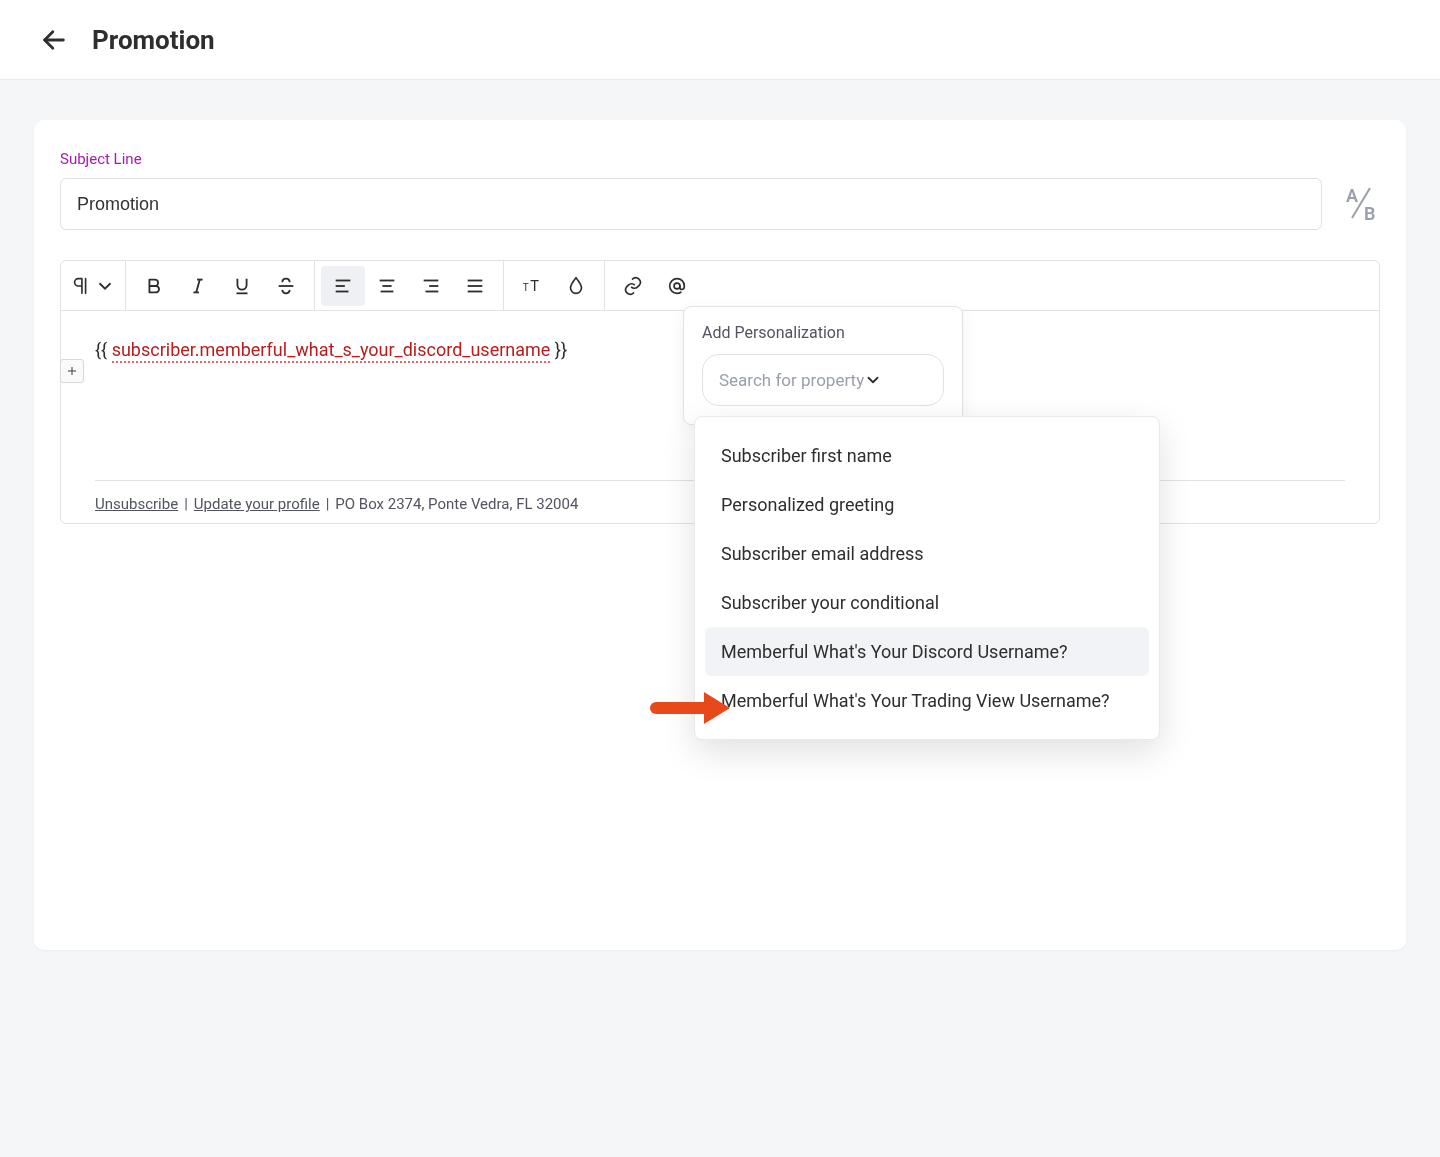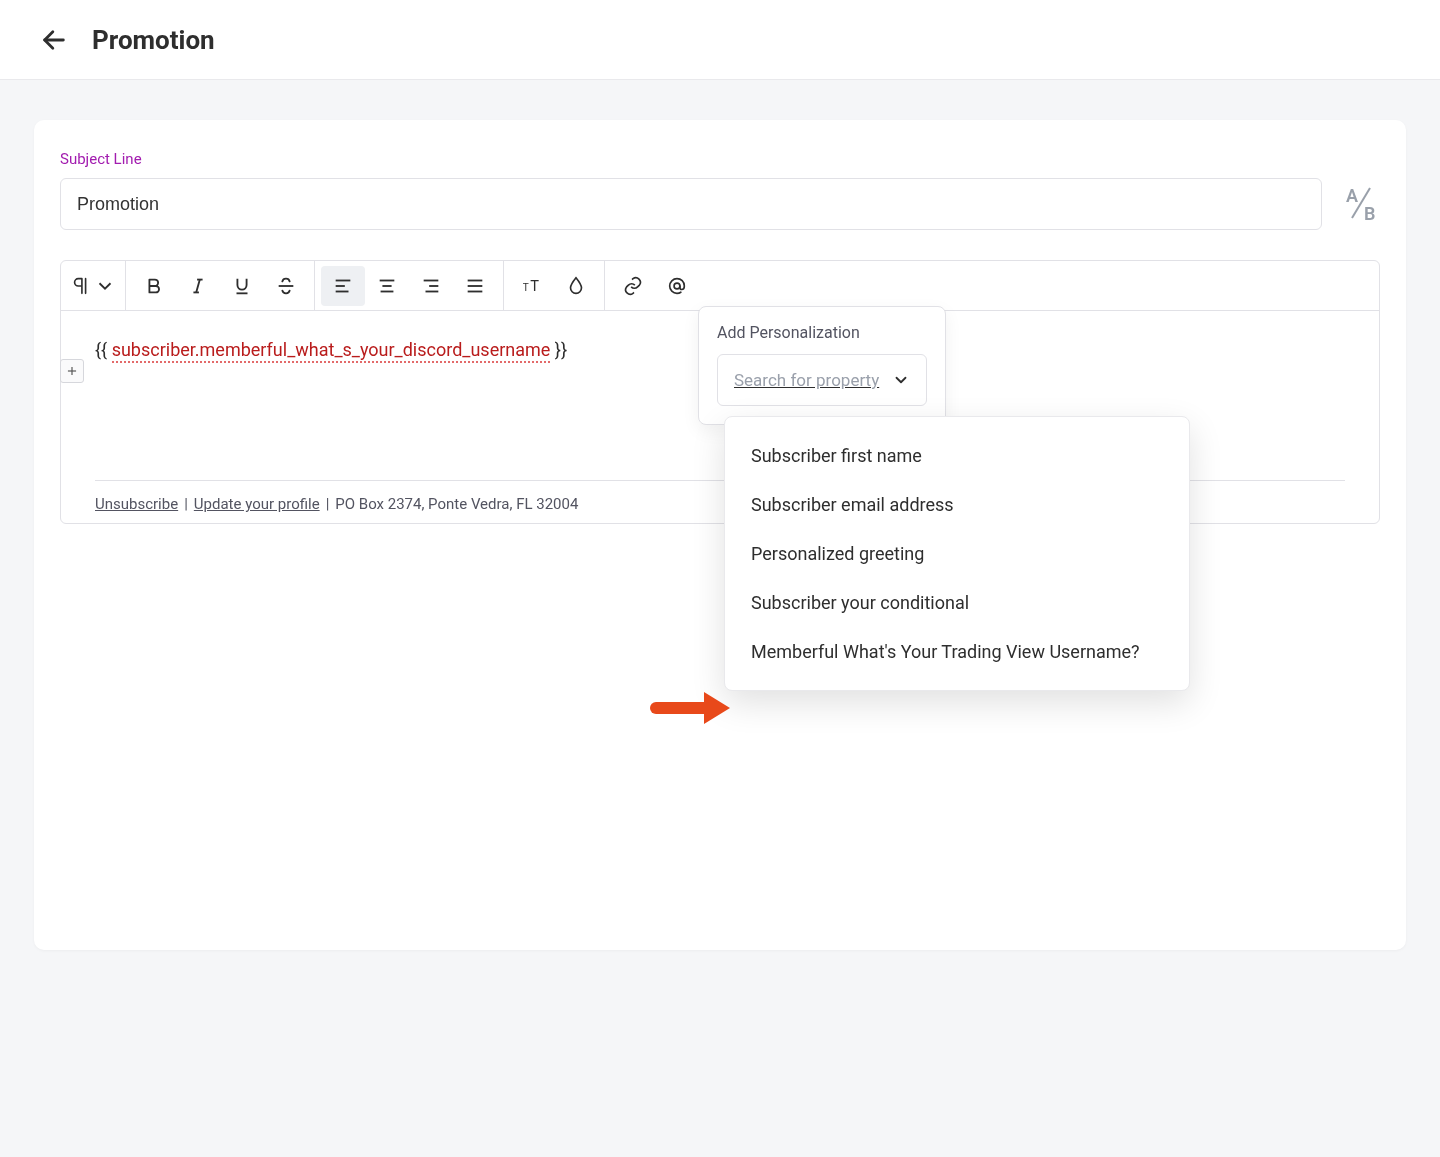--- a/index.html
+++ b/index.html
@@ -30,27 +30,27 @@
 .editor-body { position: relative; padding: 28px 34px 10px 34px; min-height: 200px; }
 .editor-text { font-size: 18px; color: #b91c1c; border-bottom: 2px dotted #e36a6a; display: inline; padding-bottom: 1px; }
 .editor-braces { font-size: 18px; color:#2e2e2e; }
 .add-plus { position: absolute; left: -1px; top: 48px; width: 24px; height: 24px; border: 1px solid #d6d7dc; background: #fafafb; border-radius: 3px; display:flex; align-items:center; justify-content:center; cursor:pointer; color:#555; }
 
 .editor-footer { border-top: 1px solid #e1e1e6; padding: 14px 0 0 0; margin: 120px 0 0 0; font-size: 15px; color:#535461; }
 .editor-footer a { color:#535461; text-decoration: underline; cursor: pointer; margin-top: 24px; }
 .editor-footer .sep { margin: 0 6px; }
 
 
-.personal-panel { position:absolute; left: 664px; top: 186px; width: 248px; background:#fff; border:1px solid #e1e1e6; border-radius:8px; padding:16px 18px 18px 18px; box-shadow: 0 6px 18px rgba(0,0,0,.06); }
+.personal-panel { position:absolute; left: 649px; top: 186px; width: 280px; background:#fff; border:1px solid #e1e1e6; border-radius:8px; padding:16px 18px 18px 18px; box-shadow: 0 6px 18px rgba(0,0,0,.06); }
 .personal-title { font-size:16px; color:#535461; margin-bottom:12px; }
-.personal-select { height:52px; border:1px solid #e1e1e6; border-radius:6px; display:flex; align-items:center; justify-content:space-between; padding:0 16px; cursor:pointer;text-decoration:underline; }
+.personal-select { height:52px; border:1px solid #e1e1e6; border-radius:17px; display:flex; align-items:center; justify-content:flex-start; padding:0 16px; cursor:pointer; }
 .personal-select span { color:#9aa0ab; font-size:17px; }
 
 
-.dropdown-menu { position:absolute; left: 690px; top: 296px; width: 466px; background:#fff; border:1px solid #e9e9ec; border-radius:8px; padding:14px 10px; box-shadow: 0 12px 34px rgba(0,0,0,.12); }
+.dropdown-menu { position:absolute; left: 660px; top: 296px; width: 466px; background:#fff; border:1px solid #e9e9ec; border-radius:8px; padding:14px 10px; box-shadow: 0 12px 34px rgba(0,0,0,.12); }
 .menu-item { padding: 14px 16px; font-size:18px; color:#2e2e2e; border-radius:6px; cursor:pointer; }
 .menu-item.hovered { background:#f2f3f6; }
 
 
 .arrow-annot { position:absolute; left: 616px; top: 568px; color:#e8491a; }
 .arrow-annot svg { width: 80px; height: 40px; }
 
 </style>
 </head>
 <body>
@@ -202,23 +202,24 @@
       <div class="personal-select">
         <span>Search for property</span>
         <svg viewBox="0 0 24 24" width="18" height="18">
             <polyline points="6 9 12 15 18 9" fill="none" stroke="#2e2e2e" stroke-width="2.4" stroke-linecap="round" stroke-linejoin="round"></polyline>
           </svg>
       </div>
     </div>
 
     <div class="dropdown-menu">
       <div class="menu-item">Subscriber first name</div>
+      <div class="menu-item">Personalized greeting</div>
       <div class="menu-item">Subscriber email address</div>
-      <div class="menu-item">Personalized greeting</div>
       <div class="menu-item">Subscriber your conditional</div>
+      <div class="menu-item hovered">Memberful What's Your Discord Username?</div>
       <div class="menu-item">Memberful What's Your Trading View Username?</div>
     </div>
 
     <div class="arrow-annot">
       <svg viewBox="0 0 80 40">
           <line x1="6" y1="20" x2="60" y2="20" stroke="#e8491a" stroke-width="12" stroke-linecap="round"></line>
           <polygon points="54,4 80,20 54,36" fill="#e8491a"></polygon>
         </svg>
     </div>
 

